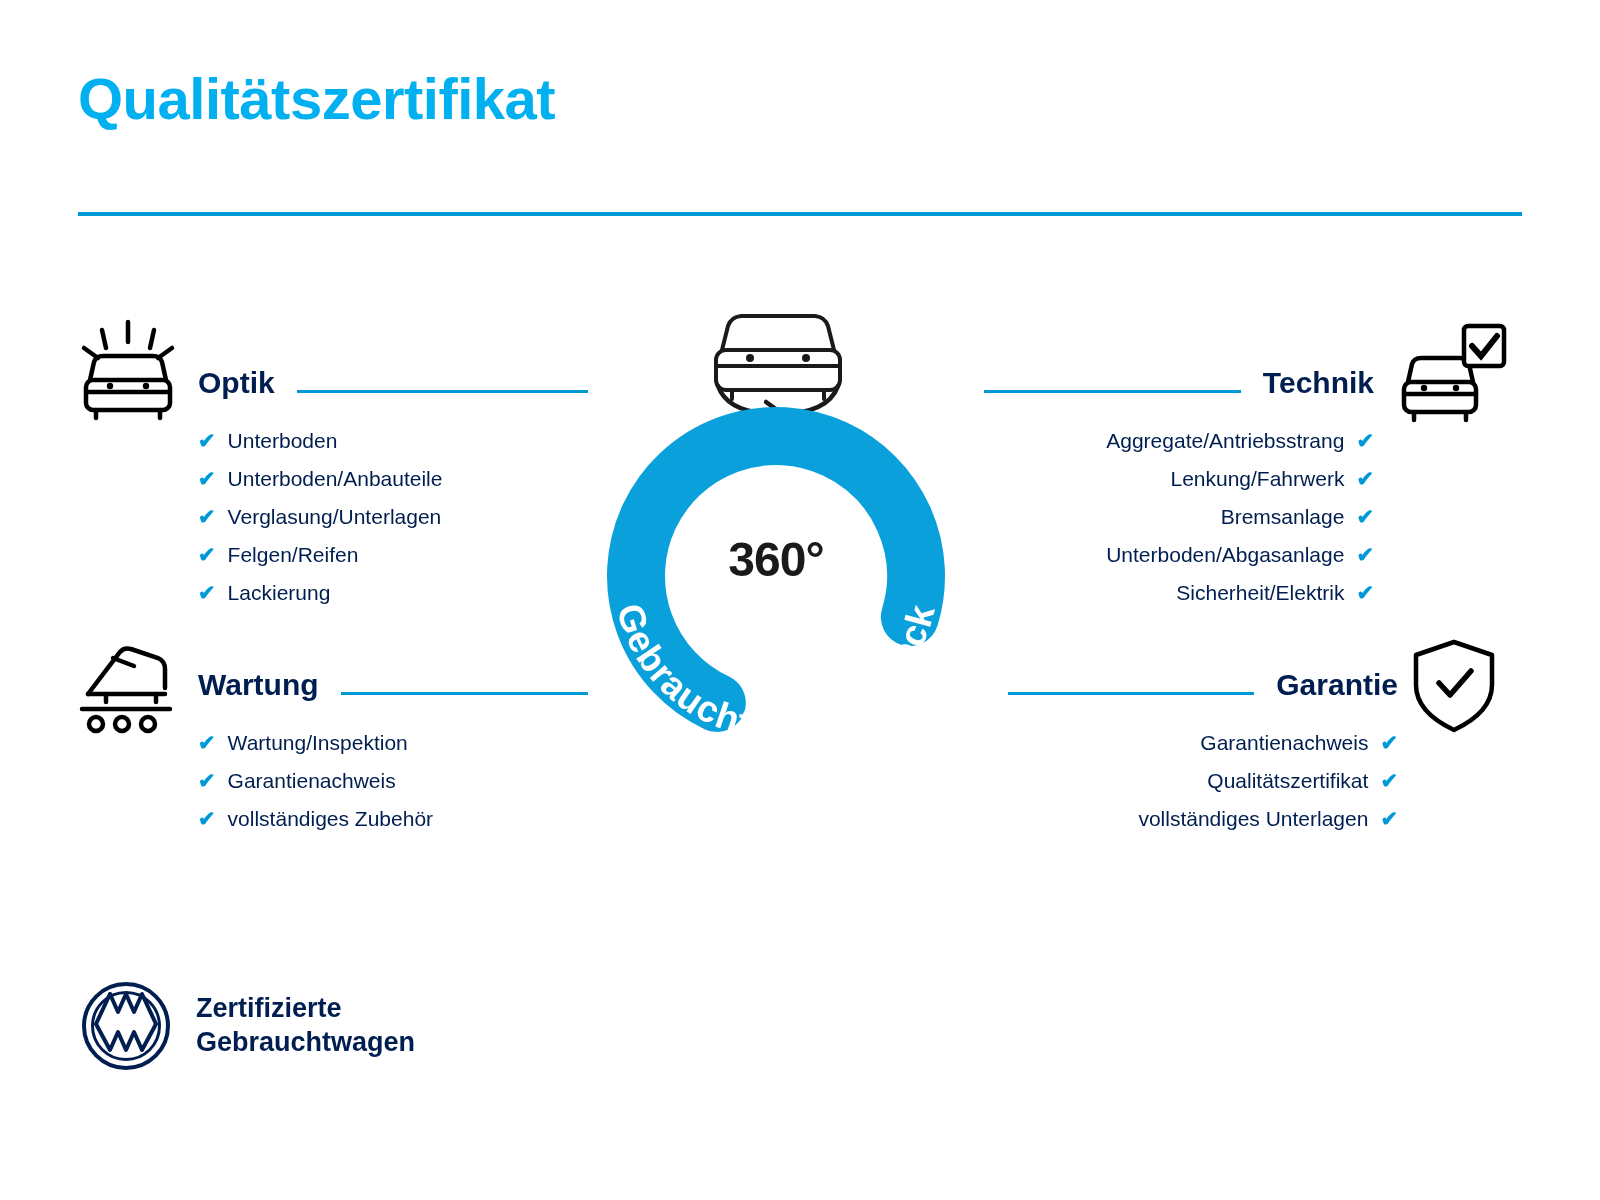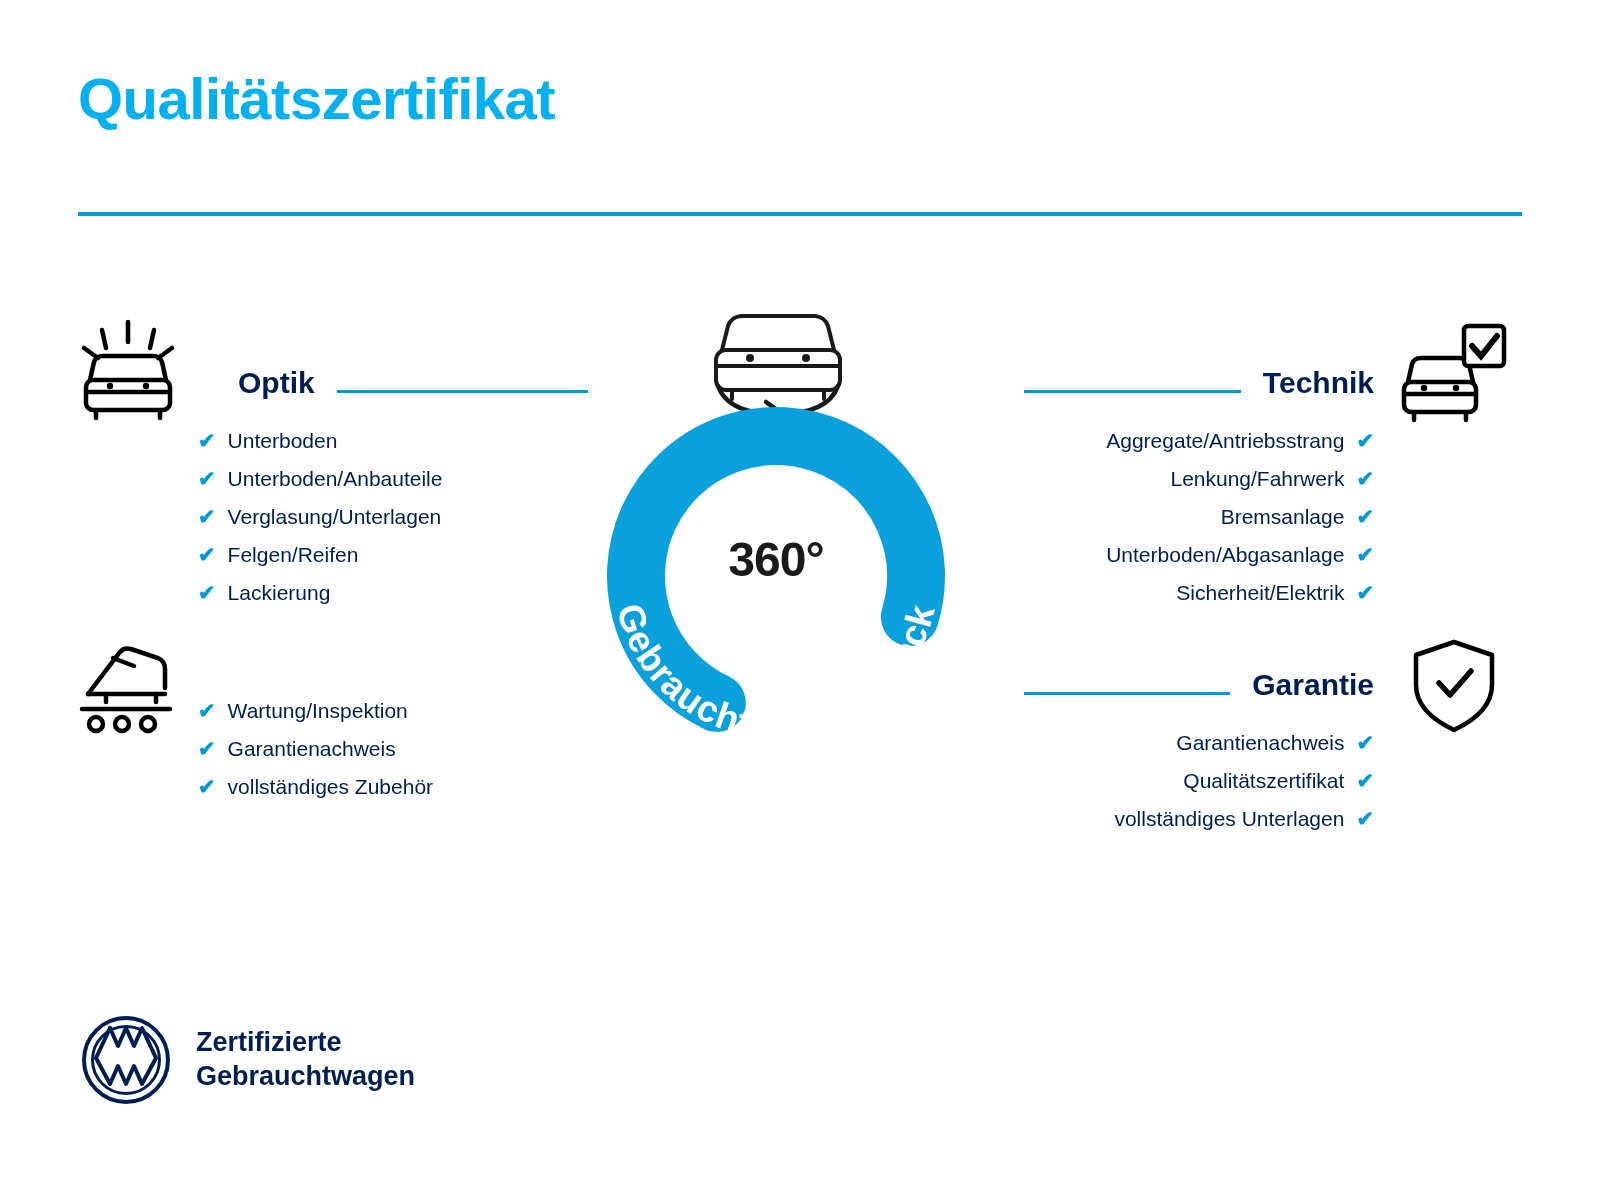--- a/index.html
+++ b/index.html
@@ -36,21 +36,20 @@
     background: #0099d8;
   }
 
   
   .block {
     position: absolute;
   }
   .block-head {
     display: flex;
     align-items: flex-end;
-    margin-left: 40px;
   }
   .block.left .block-head {
     flex-direction: row;
   }
   .block-title {
     font-size: 30px;
     font-weight: bold;
     color: #001e50;
     white-space: nowrap;
     line-height: 1;
@@ -88,21 +87,21 @@
     font-weight: bold;
     line-height: 1;
   }
   .block.left .check { margin-right: 12px; }
   .block.right .check { margin-left: 12px; }
 
   
   #block-optik   { left: 198px; top: 368px; width: 390px; }
   #block-wartung { left: 198px; top: 670px; width: 390px; }
   #block-technik { left: 984px; top: 368px; width: 390px; }
-  #block-garantie{ left: 984px; top: 670px; width: 390px; text-align: right; }
+  #block-garantie{ left: 1008px; top: 670px; width: 390px; text-align: right; }
 
   
   .quad-icon {
     position: absolute;
   }
   #icon-optik    { left: 72px;  top: 318px; }
   #icon-wartung  { left: 72px;  top: 636px; }
   #icon-technik  { left: 1398px;top: 320px; }
   #icon-garantie { left: 1408px;top: 636px; }
 
@@ -137,21 +136,21 @@
     font-size: 48px;
     font-weight: bold;
     color: #1a1a1a;
     letter-spacing: -1px;
   }
 
   
   #footer {
     position: absolute;
     left: 80px;
-    top: 1014px;
+    top: 980px;
     display: flex;
     align-items: center;
   }
   #footer .vw-mark {
     width: 92px;
     height: 92px;
     flex: 0 0 auto;
   }
   #footer .footer-text {
     margin-left: 24px;
@@ -248,20 +247,24 @@
         <span>Felgen/Reifen</span>
       </li>
     <li>
         <span class="check">✔</span>
         <span>Lackierung</span>
       </li>
   </ul>
 </div>
 
 <div class="block left" id="block-wartung">
+  <div class="block-head">
+    <div class="block-title">Wartung</div>
+    <div class="head-rule"></div>
+  </div>
   <ul class="items">
     <li>
         <span class="check">✔</span>
         <span>Wartung/Inspektion</span>
       </li>
     <li>
         <span class="check">✔</span>
         <span>Garantienachweis</span>
       </li>
     <li>

